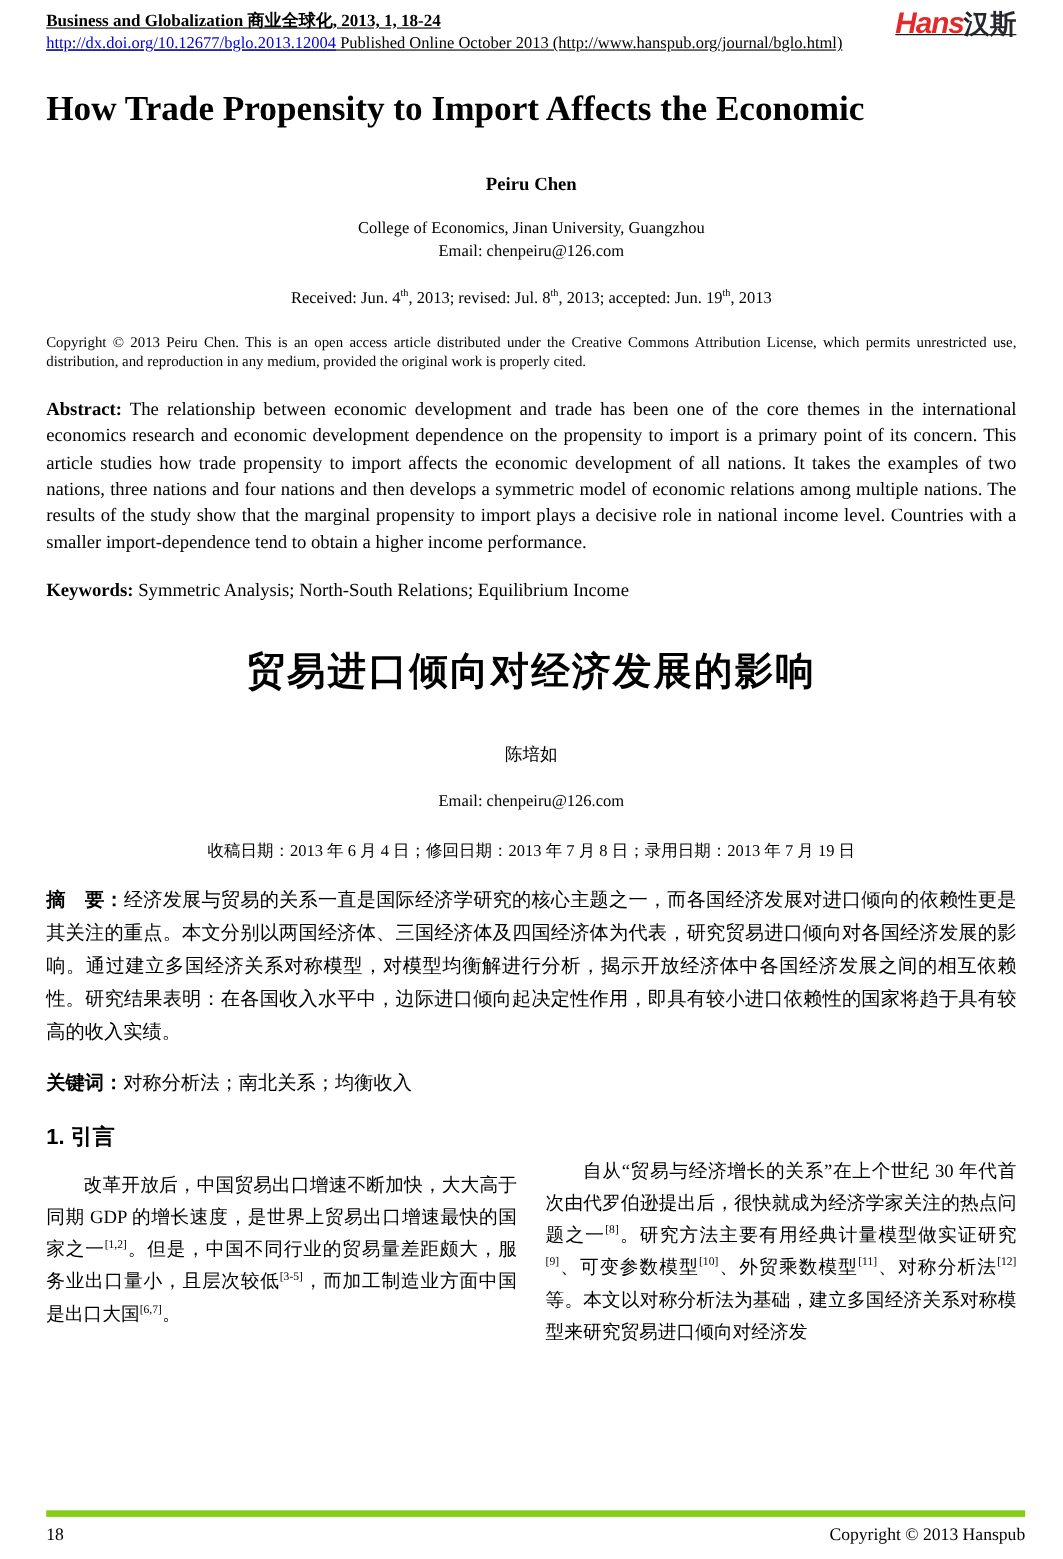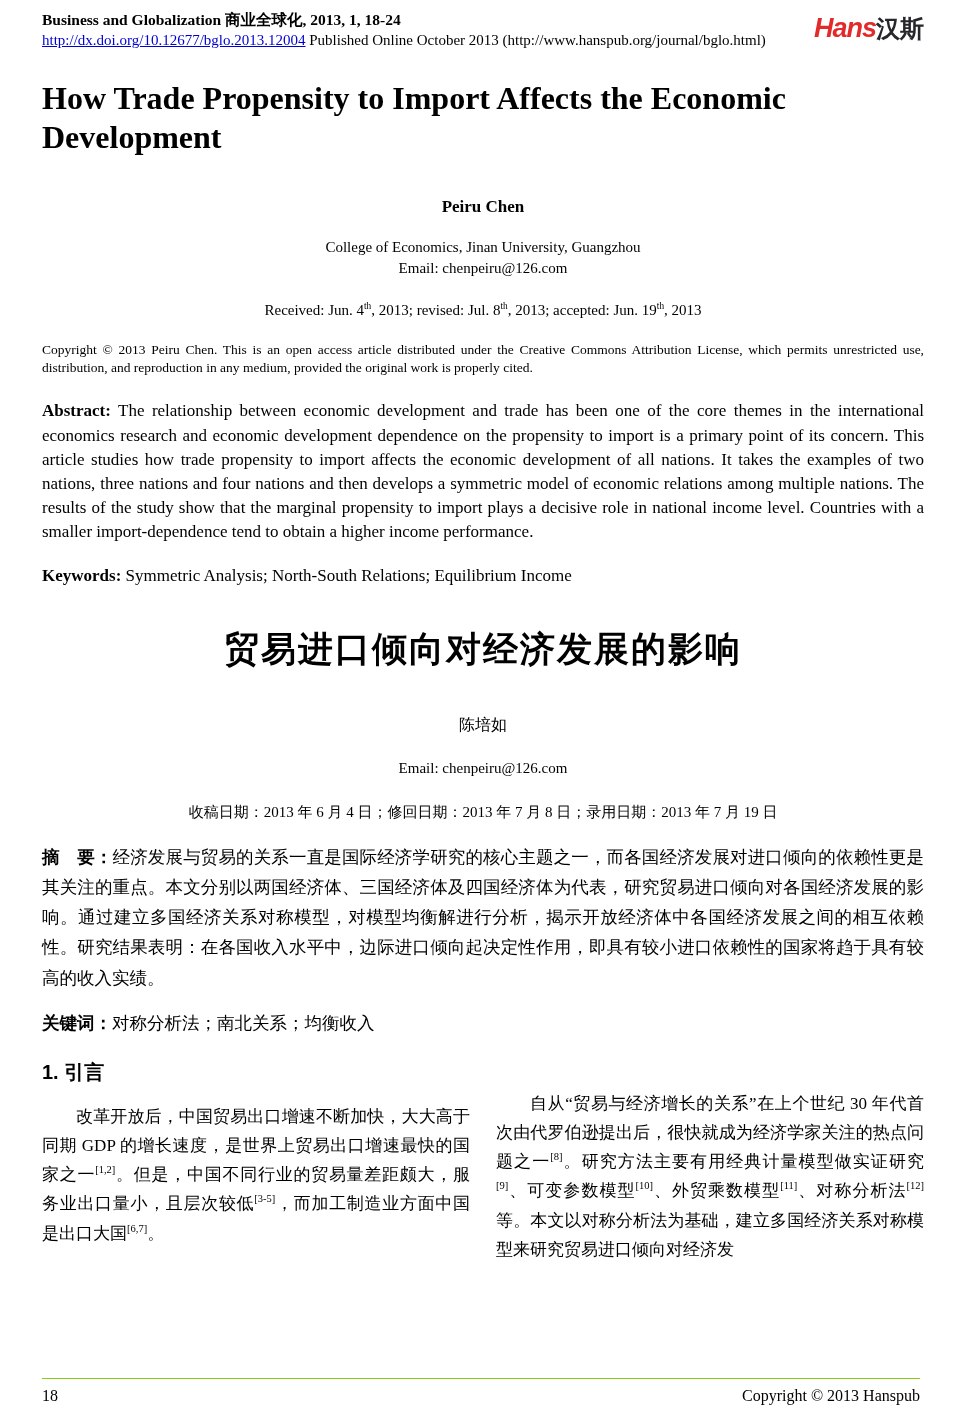--- a/index.html
+++ b/index.html
@@ -6,21 +6,21 @@
   html,body { background:#ffffff; }
   body {
     width:966px; height:1417px;
     position:relative; overflow:hidden;
     font-family:"Liberation Serif", serif;
     color:#000;
   }
   .page { padding:10px 42px 0 42px; }
 
   
-  .header-row { display:flex; justify-content:space-between; align-items:center; }
+  .header-row { display:flex; justify-content:space-between; align-items:flex-start;text-decoration:underline; }
   .journal-line { font-weight:bold; font-size:15.5px; line-height:1.25; }
   .logo { white-space:nowrap; line-height:1; margin-top:-2px; }
   .logo-hans { color:#e32a2a; font-weight:bold; font-style:italic; font-size:27px; font-family:"Liberation Sans", sans-serif; letter-spacing:-1px; }
   .logo-cn { color:#26262b; font-weight:bold; font-size:24px; font-family:"Liberation Sans", sans-serif; }
   .link-line { font-size:15px; margin-top:3px; }
   .doi-link { color:#0000d4; text-decoration:underline; cursor:pointer; }
   .pub-info { color:#000; }
 
   
   .title { font-weight:bold; font-size:32px; line-height:1.22; margin-top:30px; }
@@ -46,42 +46,41 @@
   .col { flex:1; }
   .sec-heading { font-family:"Liberation Sans", sans-serif; font-weight:bold; font-size:20px; margin-bottom:16px; }
   .cn-body { font-size:17px; line-height:1.72; text-align:justify; }
   .cn-body.indented { text-indent:2em; }
   .col.right { padding-top:30px; }
 
   sup { font-size:0.62em; vertical-align:super; line-height:0; }
 
   
   .footer {
-    position:absolute; left:42px; right:46px; bottom:12px;
-    border-top:1px solid #84cc16; padding-top:8px;
+    position:absolute; left:42px; right:34px; bottom:12px;
+    border-top:6px solid #84cc16; padding-top:8px;
     display:flex; justify-content:space-between;
     font-size:16px;
   }
 </style>
 </head>
 <body>
 
 <div class="page">
 
   <div class="header-row">
     <div>
       <div class="journal-line">Business and Globalization  商业全球化, 2013, 1, 18-24</div>
       <div class="link-line"><span class="doi-link">http://dx.doi.org/10.12677/bglo.2013.12004</span><span class="pub-info">  Published Online October 2013 (http://www.hanspub.org/journal/bglo.html)</span></div>
     </div>
     <div class="logo"><span class="logo-hans">Hans</span><span class="logo-cn">汉斯</span></div>
   </div>
 
   <div class="title">
     <div>How Trade Propensity to Import Affects the Economic</div>
-    <div>Development</div>
   </div>
 
   <div class="author">Peiru Chen</div>
 
   <div class="affil">
     <div>College of Economics, Jinan University, Guangzhou</div>
     <div>Email: chenpeiru@126.com</div>
   </div>
 
   <div class="received"><span>Received: Jun. 4</span><sup>th</sup><span>, 2013; revised: Jul. 8</span><sup>th</sup><span>, 2013; accepted: Jun. 19</span><sup>th</sup><span>, 2013</span></div>

